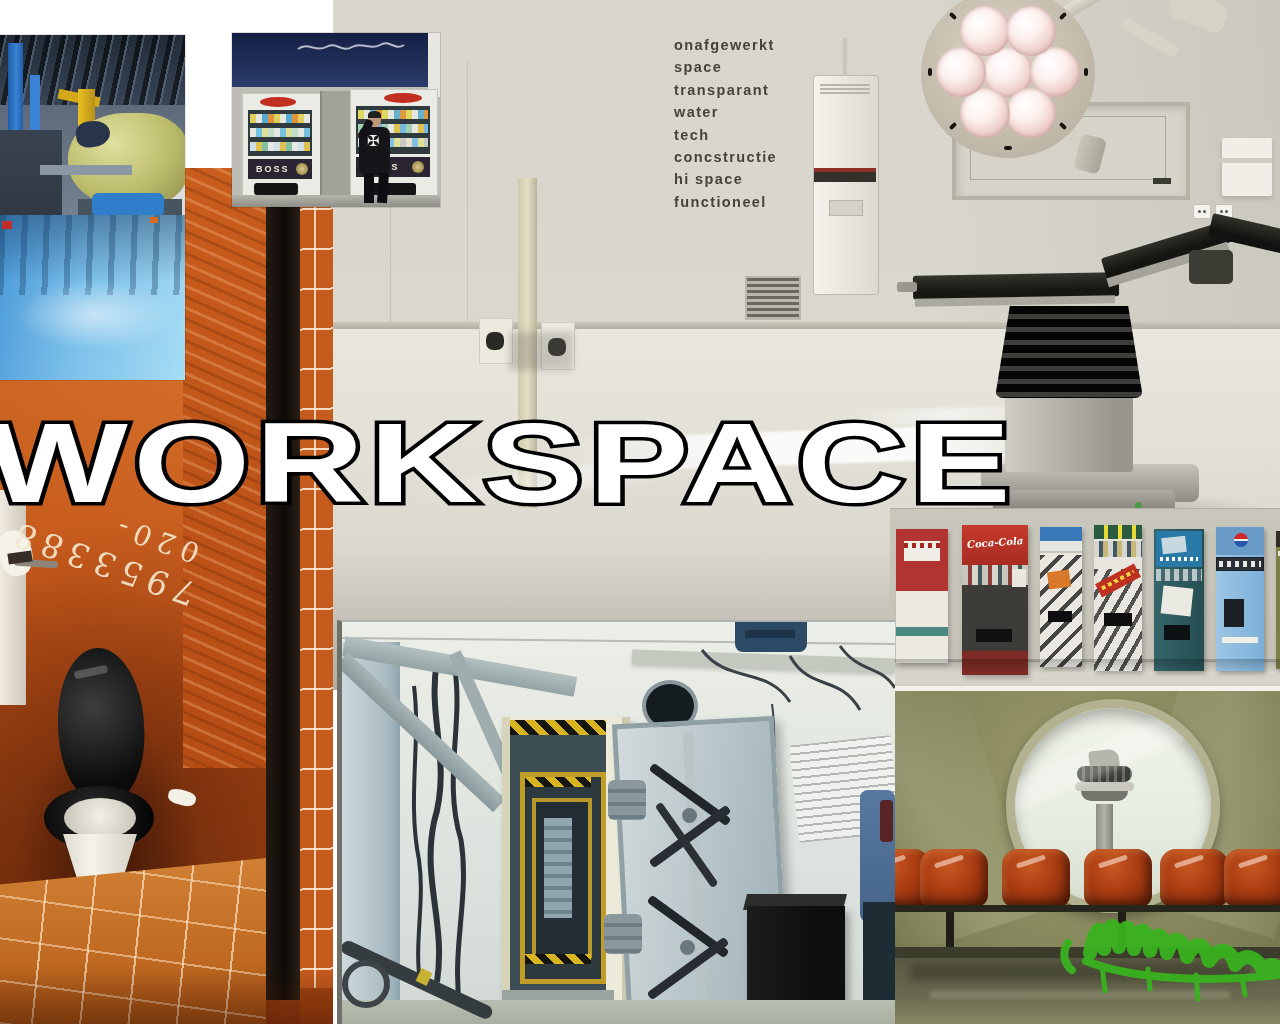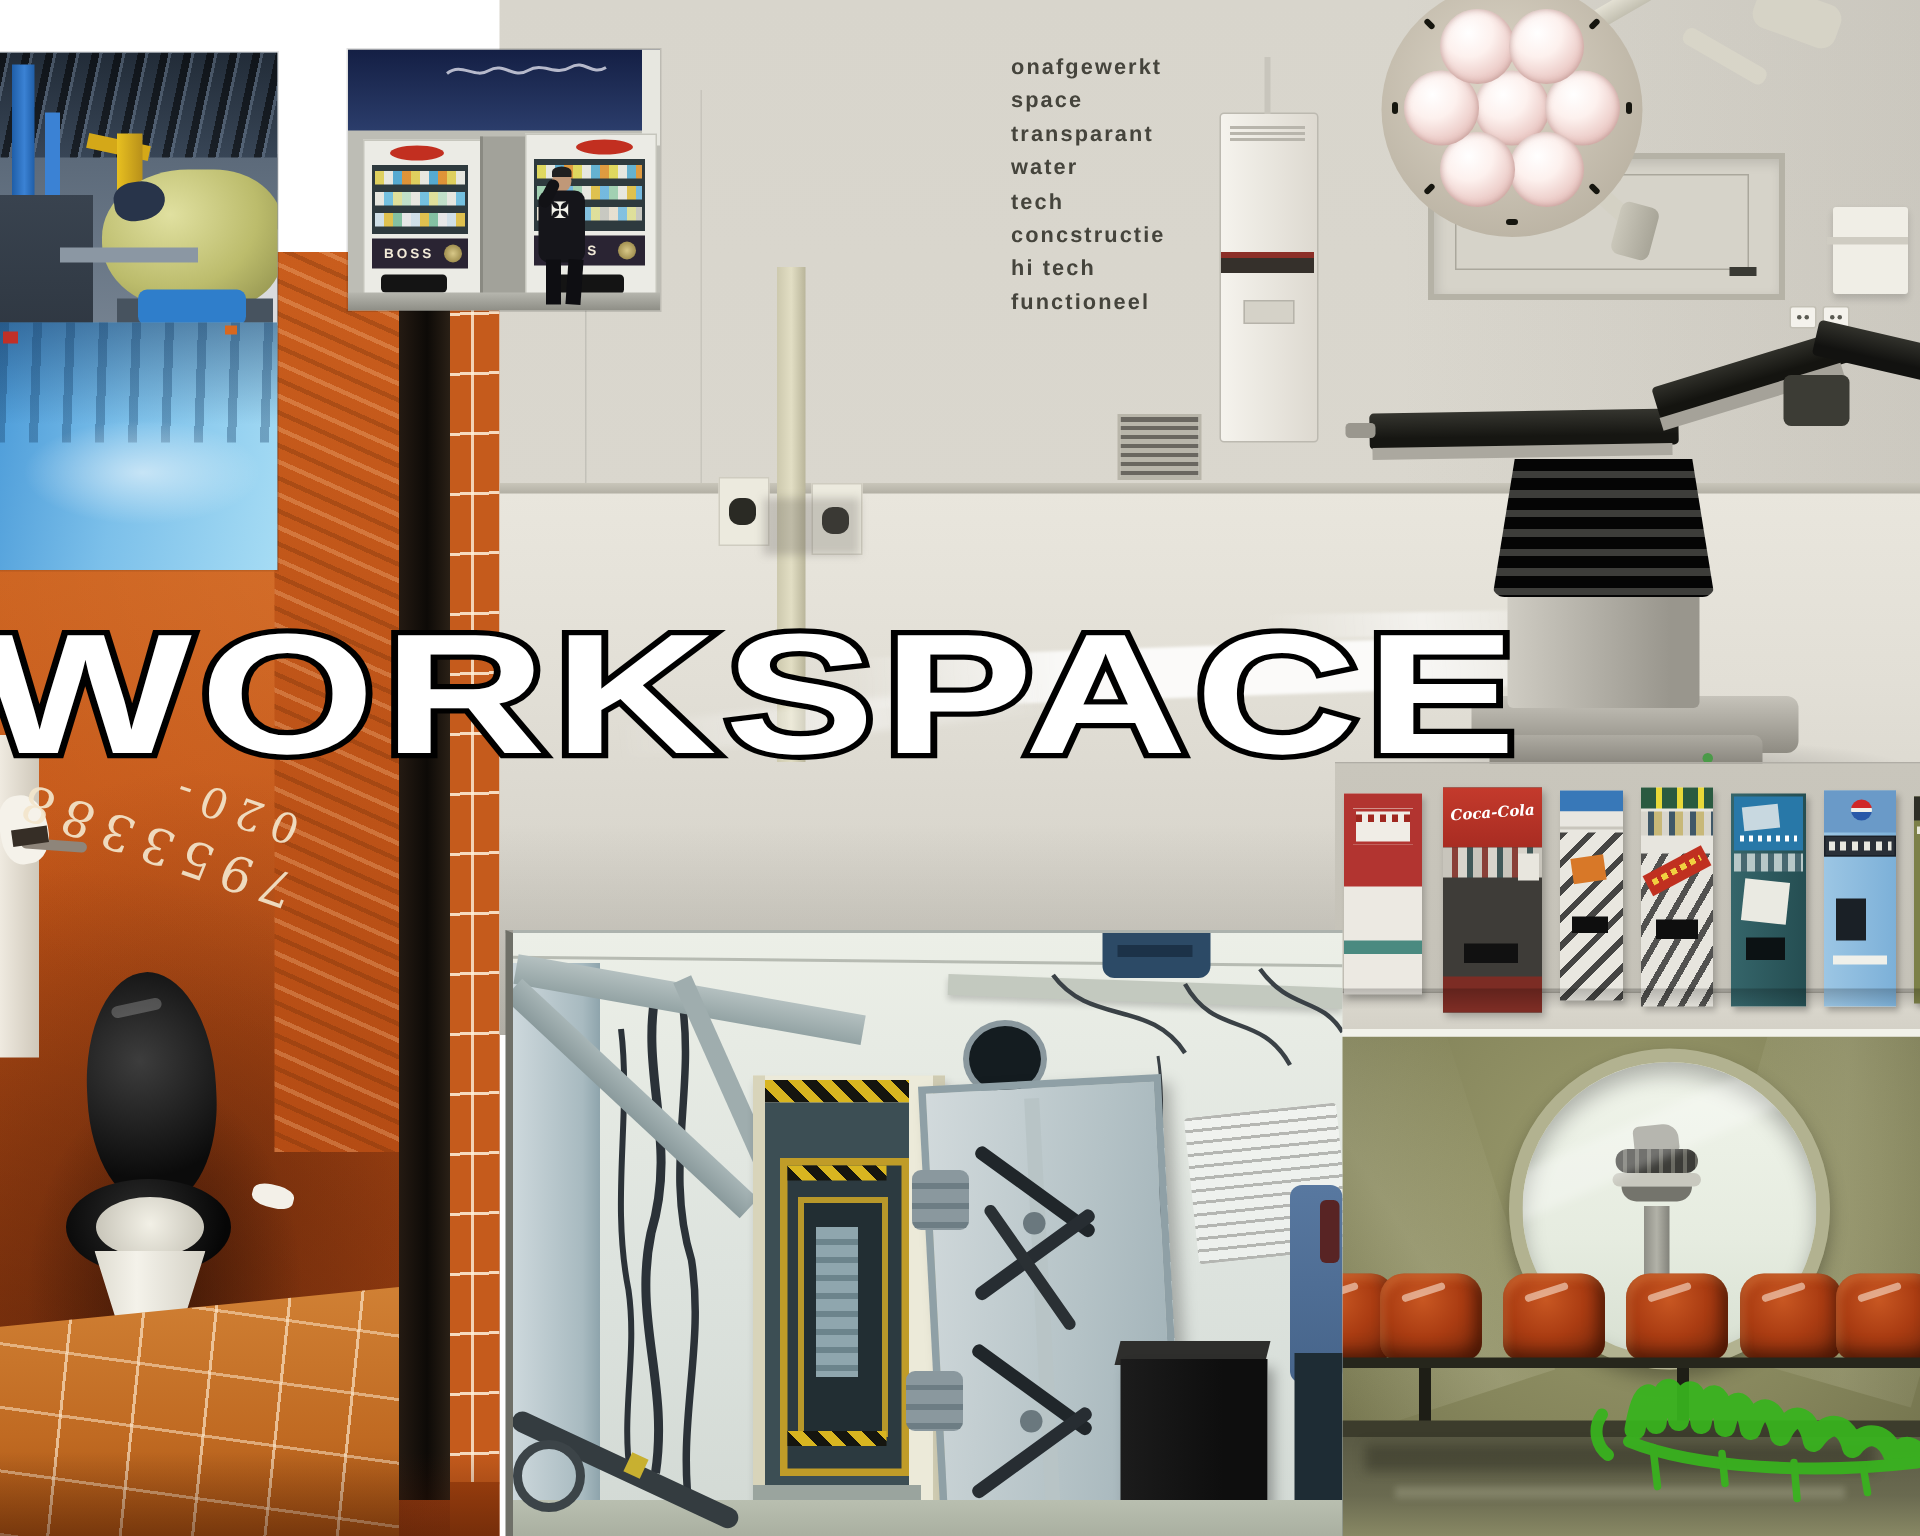--- a/index.html
+++ b/index.html
@@ -276,21 +276,21 @@
   </div>
 
 
   <div class="abs" style="left:674px;top:34px;width:140px;">
     <div class="kw">onafgewerkt</div>
     <div class="kw">space</div>
     <div class="kw">transparant</div>
     <div class="kw">water</div>
     <div class="kw">tech</div>
     <div class="kw">concstructie</div>
-    <div class="kw">hi tech</div>
+    <div class="kw">hi space</div>
     <div class="kw">functioneel</div>
   </div>
 
   <div class="ph" style="left:890px;top:508px;width:390px;height:178px;border-top:1px solid #b0ada5;
               background:linear-gradient(180deg,#c9c6bc 0%,#c5c2b8 85%,#dbd8ce 86%,#d4d1c7 100%);">
     <div class="abs" style="left:0;top:152px;width:390px;height:1px;background:#aeaba1;"></div>
 
     <div class="abs" style="left:6px;top:20px;width:52px;height:134px;background:#ece9e2;box-shadow:2px 3px 4px rgba(0,0,0,.2);"></div>
     <div class="abs" style="left:6px;top:20px;width:52px;height:62px;background:#b23430;"></div>
     <div class="abs" style="left:12px;top:30px;width:40px;height:24px;background:#f0ede6;

